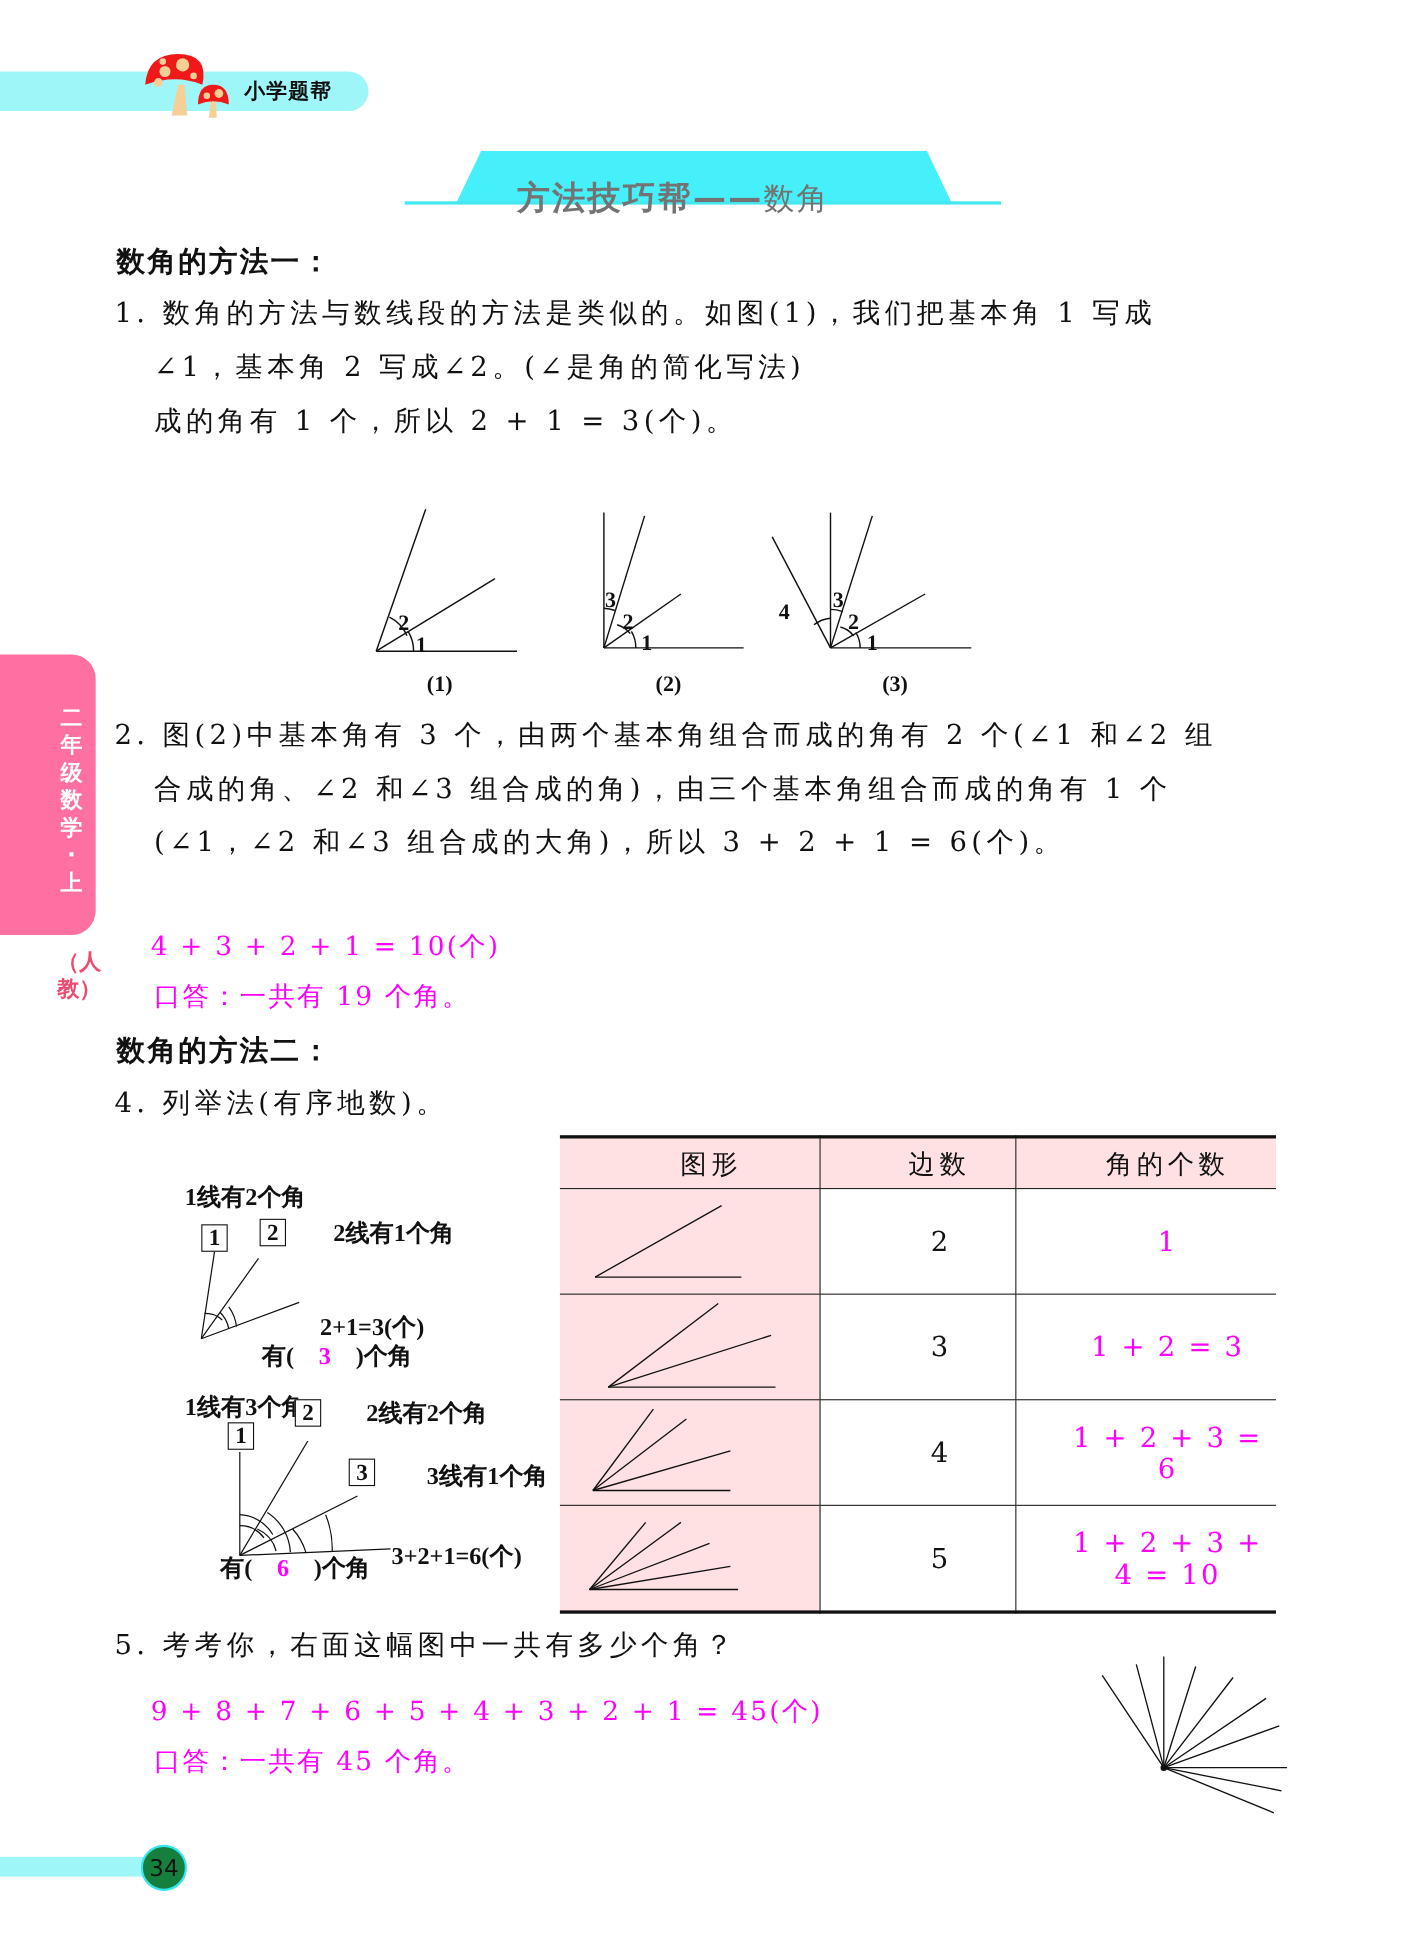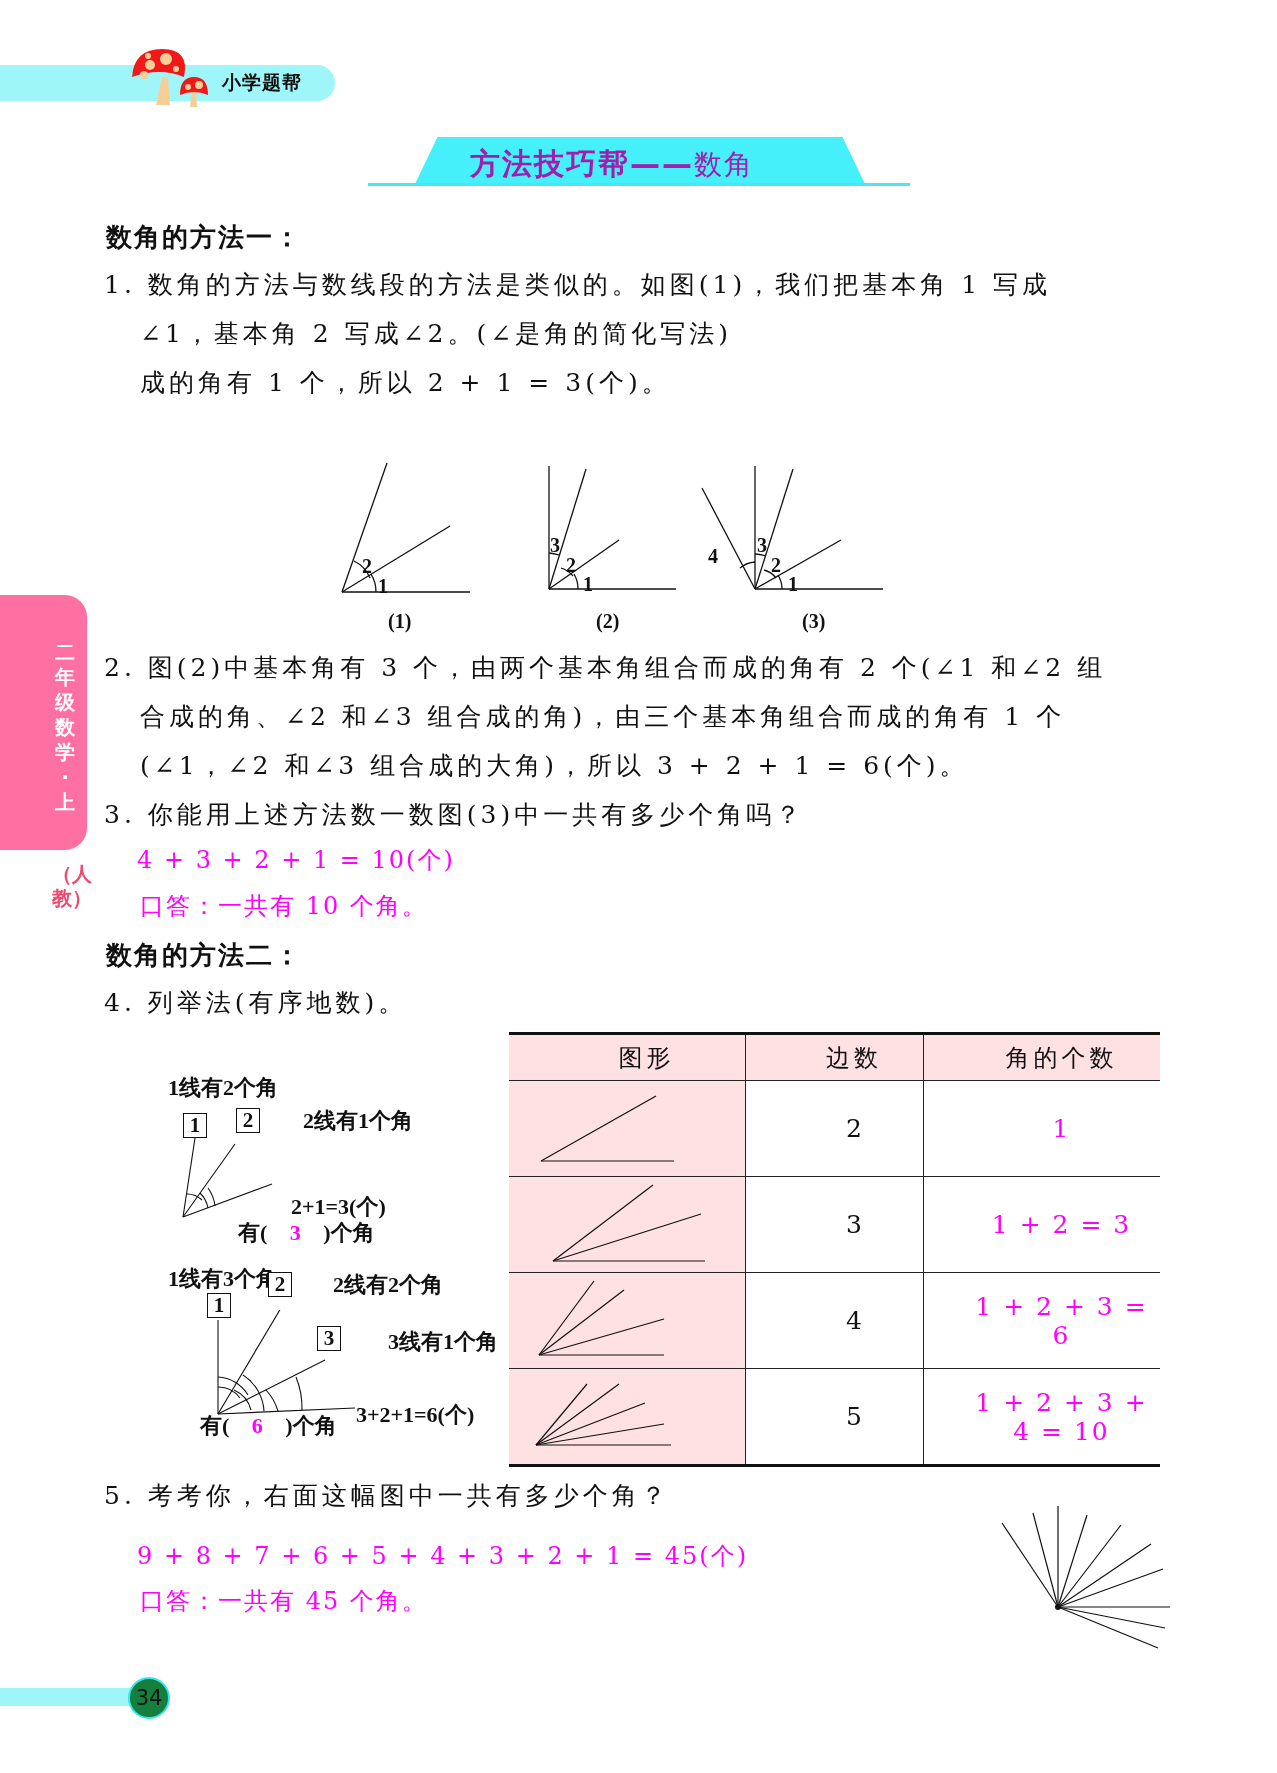--- a/index.html
+++ b/index.html
@@ -8,21 +8,21 @@
   .abs { position:absolute; }
 
   
   .brand-bar { left:0; top:65px; width:335px; height:36px; background:#9ff6f8; border-radius:0 18px 18px 0; }
   .brand-text { left:222px; top:70px; font-family:"DejaVu Sans",sans-serif; font-size:19px; font-weight:bold; color:#111; letter-spacing:1px; }
 
   
   .title-line { left:368px; top:183px; width:542px; height:3px; background:#46e8f0; }
   .title-trap { left:415px; top:137px; width:450px; height:47px; background:#46f0fa;
                 clip-path: polygon(5% 0, 95% 0, 100% 100%, 0 100%); border-radius:12px 12px 0 0; }
-  .title-text { left:470px; top:144px; font-family:"DejaVu Sans",sans-serif; font-size:30px; color:#a21caf; font-weight:bold; letter-spacing:2px; white-space:nowrap; }
+  .title-text { left:470px; top:160px; font-family:"DejaVu Sans",sans-serif; font-size:30px; color:#737373; font-weight:bold; letter-spacing:2px; white-space:nowrap; }
   .title-text .sub { font-weight:normal; font-family:"DejaVu Serif",serif; font-size:28px; }
 
   
   .side-tab { left:0; top:595px; width:87px; height:255px; background:#ff70a2; border-radius:0 22px 22px 0; }
   .side-text { left:52px; top:640px; width:26px; font-family:"DejaVu Sans",sans-serif; font-size:20px; font-weight:bold; color:#fff; line-height:25px; text-align:center; }
   .side-sub { left:52px; top:862px; width:26px; font-family:"DejaVu Sans",sans-serif; font-size:20px; font-weight:bold; color:#ee4a70; line-height:24px; text-align:center; }
 
   .h-sec { font-family:"DejaVu Sans",sans-serif; font-weight:bold; font-size:26px; letter-spacing:2px; }
   .para { font-size:25px; letter-spacing:4px; line-height:49px; white-space:nowrap; }
   .ans { color:#ff00ff; font-size:24px; letter-spacing:2px; white-space:nowrap; }
@@ -123,24 +123,23 @@
     <text x="58" y="168">(1)</text>
     <text x="266" y="168">(2)</text>
     <text x="472" y="168">(3)</text>
   </g>
 </svg>
 
 <div class="abs para" style="left:104px;top:643px">
   <div>2. 图(2)中基本角有 3 个，由两个基本角组合而成的角有 2 个(∠1 和∠2 组</div>
   <div style="padding-left:36px">合成的角、∠2 和∠3 组合成的角)，由三个基本角组合而成的角有 1 个</div>
   <div style="padding-left:36px">(∠1，∠2 和∠3 组合成的大角)，所以 3 + 2 + 1 = 6(个)。</div>
-  <div>3. 你能用上述方法数一数图(3)中一共有多少个角吗？</div>
 </div>
 <div class="abs ans" style="left:137px;top:844px">4 + 3 + 2 + 1 = 10(个)</div>
-<div class="abs ans" style="left:140px;top:890px">口答：一共有 10 个角。</div>
+<div class="abs ans" style="left:140px;top:890px">口答：一共有 19 个角。</div>
 
 <div class="abs h-sec" style="left:106px;top:938px">数角的方法二：</div>
 <div class="abs para" style="left:104px;top:978px">4. 列举法(有序地数)。</div>
 
 <div class="abs bold-lbl" style="left:136px;top:1073px">1线有2个角</div>
 <span class="abs boxnum" style="left:183px;top:1113px">1</span>
 <span class="abs boxnum" style="left:236px;top:1108px">2</span>
 <div class="abs bold-lbl" style="left:271px;top:1106px">2线有1个角</div>
 <svg class="abs" style="left:170px;top:1130px" width="160" height="110">
   <g stroke="#111" stroke-width="1.1" fill="none">

